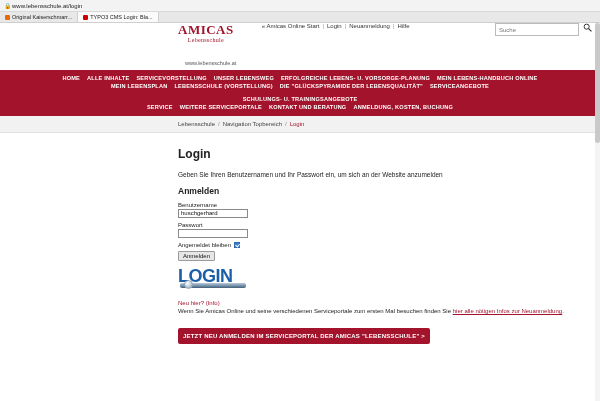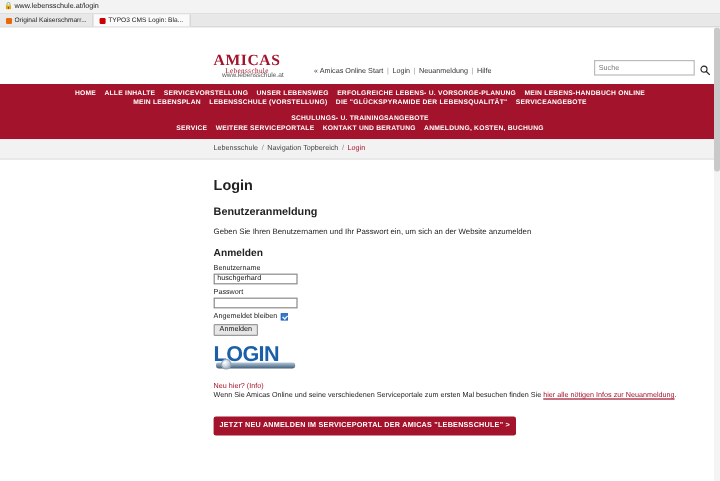--- a/index.html
+++ b/index.html
@@ -60,22 +60,22 @@
 
   
   .page {
     flex: 1 1 auto;
     background: #ffffff;
     overflow: hidden;
     position: relative;
   }
   .topbar {
     height: 40px;
-    display: flex; align-items: flex-end;
-    padding: 12px 8px 0 0;
+    display: flex; align-items: flex-start;
+    padding: 0 8px 0 0;
     background: #ffffff;
   }
   .logo-wrap {
     margin-left: 178px;
     display: flex; flex-direction: column; align-items: center;
     line-height: 1;
   }
   .logo-main {
     color: #a3132b;
     font-size: 13px;
@@ -385,21 +385,20 @@
         <span class="crumb">Lebensschule</span>
         <span class="crumb-sep">/</span>
         <span class="crumb">Navigation Topbereich</span>
         <span class="crumb-sep">/</span>
         <span class="crumb current">Login</span>
       </div>
     </div>
 
     <div class="content">
       <h1 class="page-title">Login</h1>
-      <h2 class="section-title">Benutzeranmeldung</h2>
       <p class="intro">Geben Sie Ihren Benutzernamen und Ihr Passwort ein, um sich an der Website anzumelden</p>
       <h3 class="form-title">Anmelden</h3>
 
       <div class="field-label">Benutzername</div>
       <input class="text-input" type="text" value="huschgerhard" style="">
 
       <div class="field-label">Passwort</div>
       <input class="text-input" type="password" value="" style="">
 
       <div class="checkbox-row">

